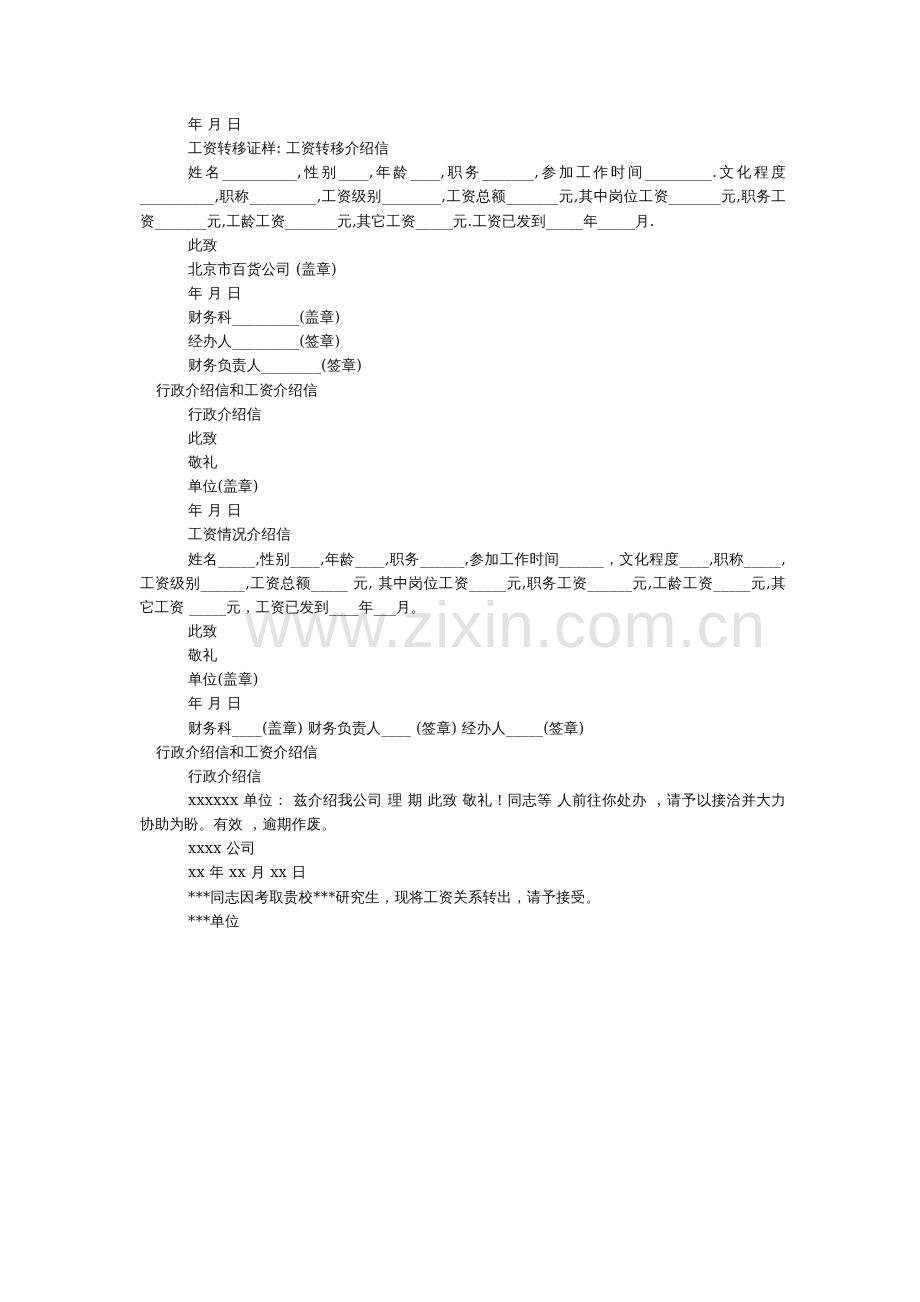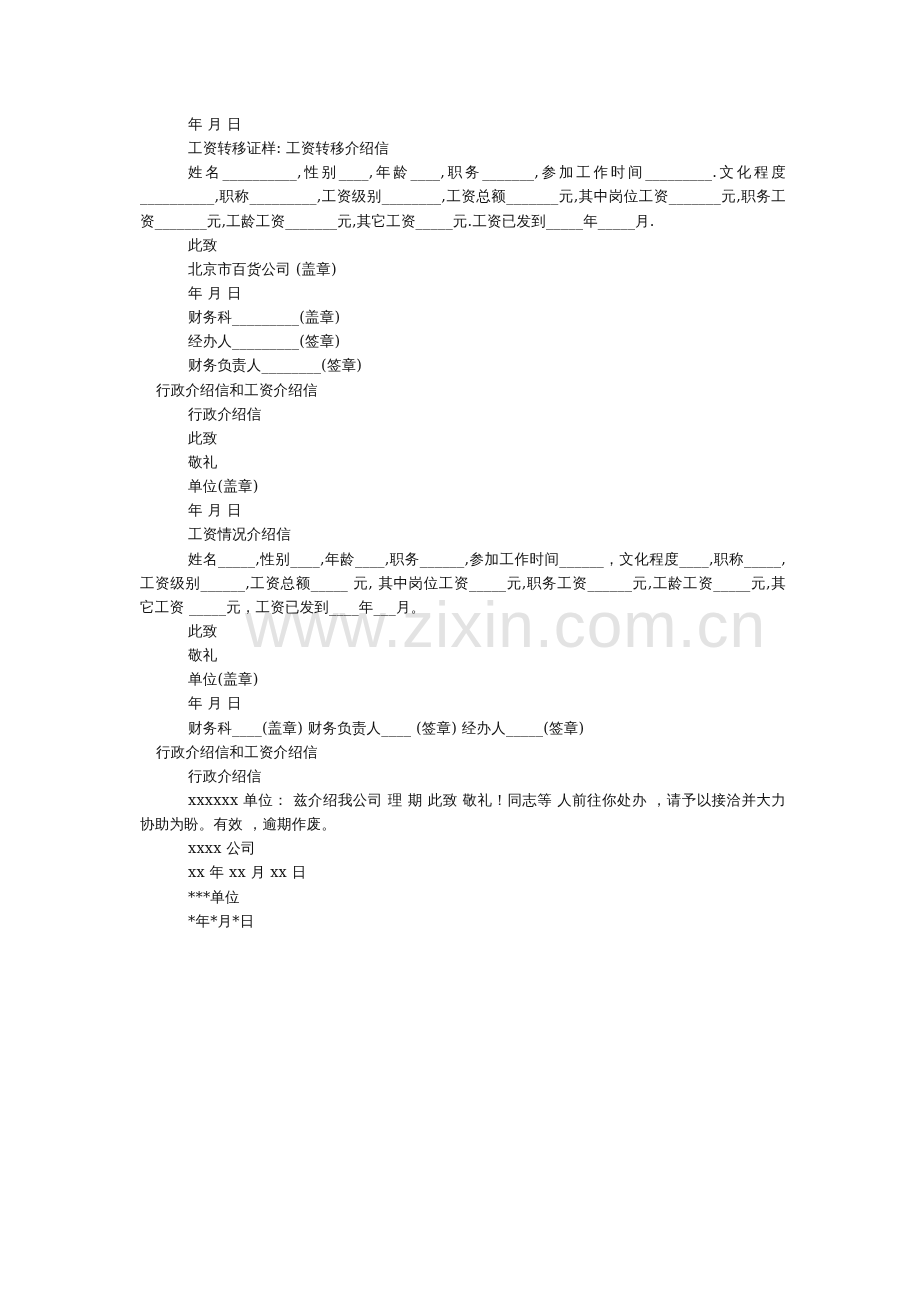--- a/index.html
+++ b/index.html
@@ -40,15 +40,15 @@
   <div class="line indent">此致</div>
   <div class="line indent">敬礼</div>
   <div class="line indent">单位(盖章)</div>
   <div class="line indent">年  月  日</div>
   <div class="line indent">财务科____(盖章)  财务负责人____ (签章)  经办人_____(签章)</div>
   <div class="line half">行政介绍信和工资介绍信</div>
   <div class="line indent">行政介绍信</div>
   <div class="line wrap">xxxxxx  单位：  兹介绍我公司  理  期  此致  敬礼！同志等  人前往你处办  ，请予以接洽并大力协助为盼。有效  ，逾期作废。</div>
   <div class="line indent">xxxx  公司</div>
   <div class="line indent">xx  年  xx  月  xx  日</div>
+  <div class="line indent">***同志因考取贵校***研究生，现将工资关系转出，请予接受。</div>
   <div class="line indent">***单位</div>
-  <div class="line indent">*年*月*日</div>
 </div>
 
 </body></html>

